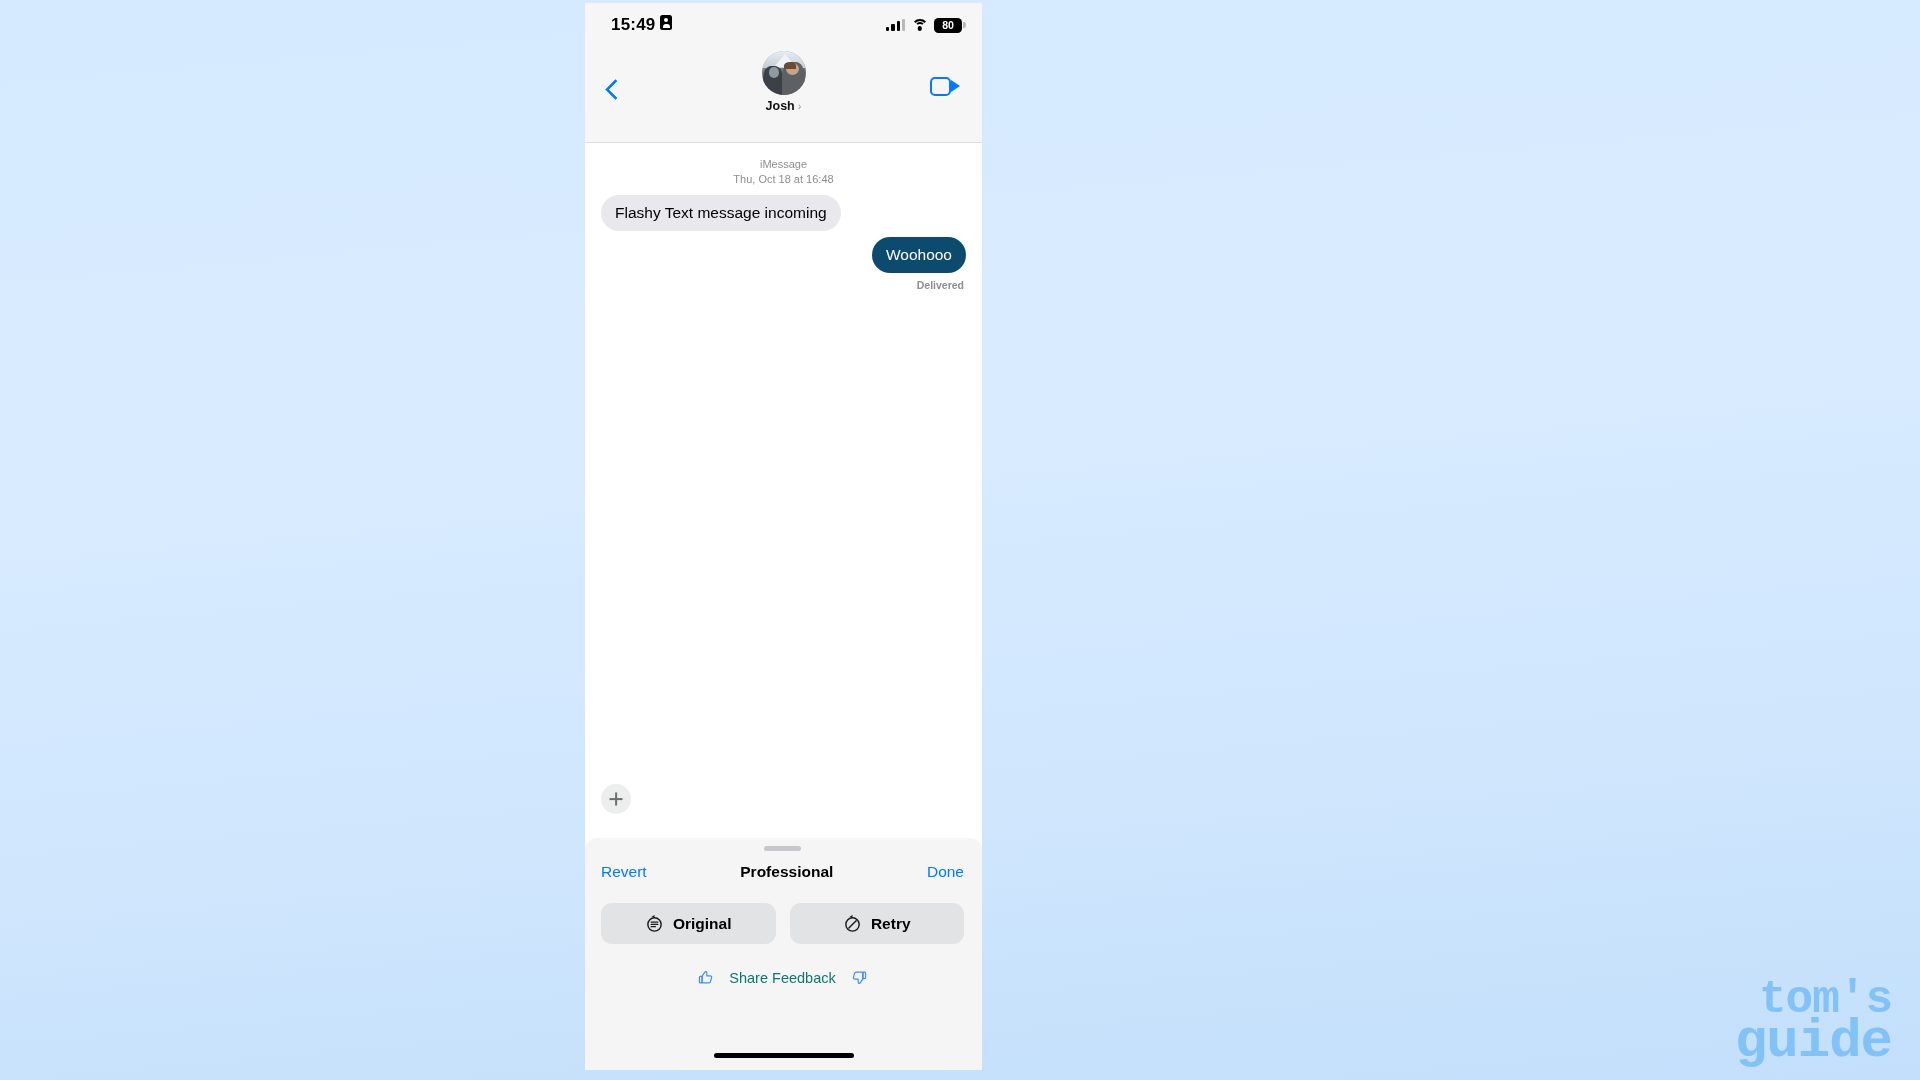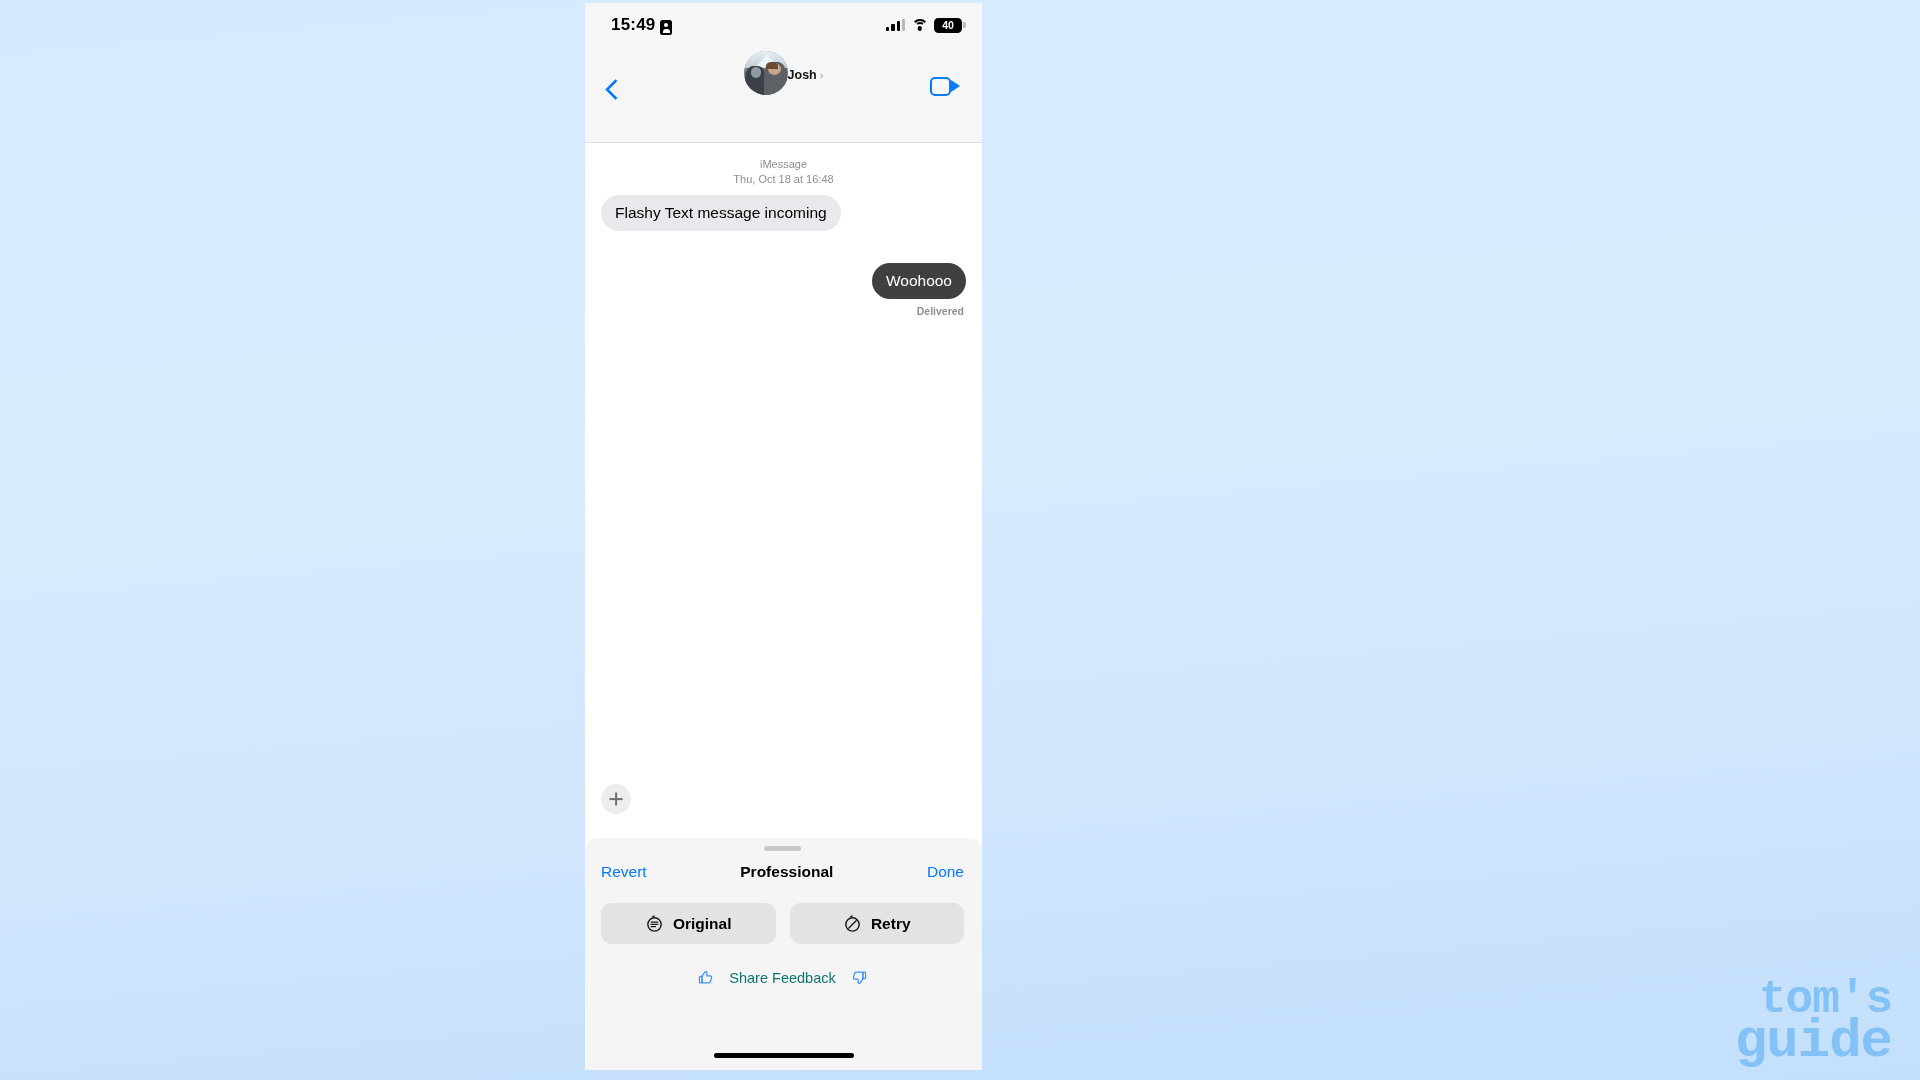--- a/index.html
+++ b/index.html
@@ -43,21 +43,21 @@
     height: 44px;
     background: #f6f6f6;
     display: flex; align-items: center;
     padding: 0 22px 0 26px;
     position: relative;
     flex: none;
   }
   .sb-time {
     font-size: 17px; font-weight: bold; color: #000;
     letter-spacing: 0.2px;
-    display: flex; align-items: flex-end; gap: 5px;
+    display: flex; align-items: flex-start; gap: 5px;
   }
   .sb-idcard {
     width: 12px; height: 15px; border-radius: 2.5px;
     background: #000; position: relative;
     display: inline-block;
   }
   .sb-idcard::before {
     content: ""; position: absolute;
     left: 4px; top: 2.5px; width: 4px; height: 4px;
     border-radius: 50%; background: #fff;
@@ -118,21 +118,21 @@
   }
   .nav-back::before {
     content: ""; position: absolute; left: 8px; top: 5px;
     width: 12px; height: 12px;
     border-left: 3.2px solid #007aff; border-bottom: 3.2px solid #007aff;
     border-radius: 1px;
     transform: rotate(45deg);
   }
   .nav-center {
     margin: 0 auto;
-    display: flex; flex-direction: row; align-items: center;
+    display: flex; flex-direction: column; align-items: center;
     cursor: pointer;
   }
   .avatar {
     width: 44px; height: 44px; border-radius: 50%;
     overflow: hidden; position: relative;
     background: linear-gradient(160deg,#9aa6ad 0%,#6f7a80 40%,#4e565b 100%);
   }
   .avatar .sky {
     position: absolute; left: 0; top: 0; width: 100%; height: 38%;
     background: linear-gradient(180deg,#e8eef2 0%,#c4ced6 100%);
@@ -210,21 +210,21 @@
   .row.out { justify-content: flex-end; }
 
   .bubble {
     max-width: 74%;
     padding: 8px 14px 9px 14px;
     border-radius: 19px;
     font-size: 15.5px; line-height: 1.25;
     position: relative;
   }
   .bubble.in  { background: #e8e8ed; color: #000; }
-  .bubble.out { background: #404040; color: #fff; margin-top: 26px; }
+  .bubble.out { background: #0c4a6e; color: #fff; }
   .bubble.in::after {
     content: ""; position: absolute; left: -5px; bottom: 0;
     width: 14px; height: 16px; background: #e8e8ed;
     border-bottom-right-radius: 14px;
     z-index: -1;
   }
   .bubble.out::after {
     content: ""; position: absolute; right: -5px; bottom: 0;
     width: 14px; height: 16px; background: #0b84fe;
     border-bottom-left-radius: 14px;
@@ -383,21 +383,21 @@
           <i></i>
           <i></i>
           <i></i>
       </span>
       <span class="wifi">
         <span></span>
           <span></span>
           <span></span>
       </span>
       <span class="batt">
-        <span>40</span>
+        <span>80</span>
       </span>
     </div>
   </div>
 
   <div class="navbar">
     <div class="nav-back"></div>
 
     <div class="nav-center">
       <div class="avatar">
         <span class="sky"></span>

